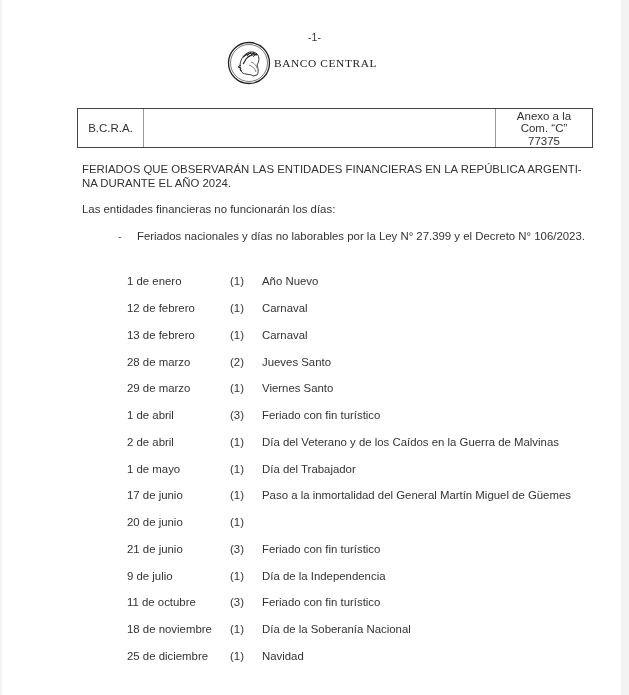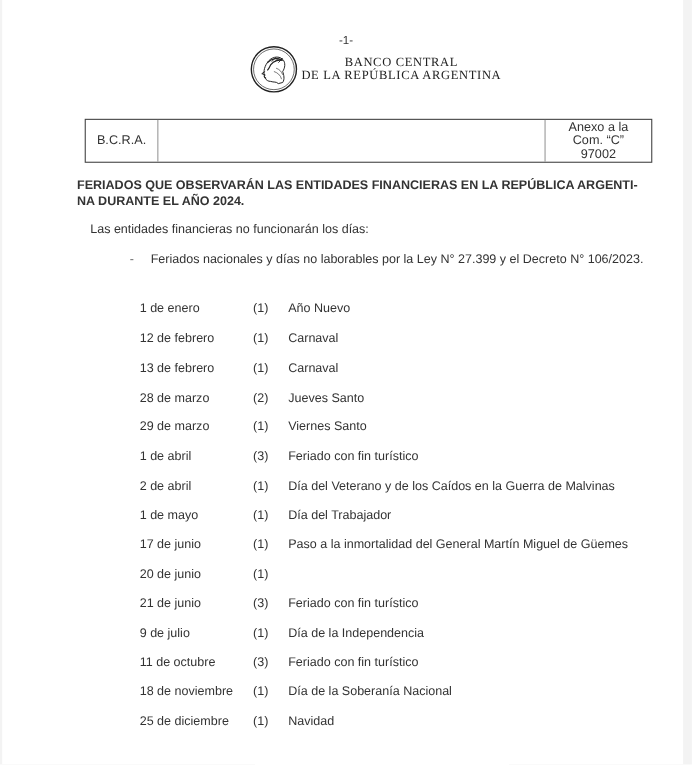--- a/index.html
+++ b/index.html
@@ -23,21 +23,21 @@
   }
   .header-table {
     position: absolute; left: 77px; top: 108px; width: 516px; height: 40px;
     border: 1px solid #444; box-sizing: border-box; display: flex; font-size: 11.5px;
   }
   .cell { display: flex; align-items: center; justify-content: center; box-sizing: border-box; text-align: center; }
   .cell-left { width: 66px; border-right: 1px solid #999; }
   .cell-mid { flex: 1; border-right: 1px solid #999; }
   .cell-right { width: 96px; flex-direction: column; line-height: 12.6px; padding-top: 1px; }
   .title {
-    position: absolute; left: 70px; top: 163px; width: 515px; font-size: 11.4px; line-height: 13.5px; color: #333; font-weight: bold;
+    position: absolute; left: 82px; top: 163px; width: 515px; font-size: 11.4px; line-height: 13.5px; color: #333;
   }
   .intro { position: absolute; left: 82px; top: 203px; font-size: 11.4px; }
   .bullet { position: absolute; left: 118px; top: 230px; font-size: 11.4px; display: flex; }
   .bullet .dash { width: 19px; color: #666; }
   .holidays { position: absolute; left: 127px; top: 268px; font-size: 11.4px; }
   .row { display: flex; height: 26.75px; align-items: center; }
   .row .date { width: 103px; }
   .row .code { width: 32px; }
   .row .name { white-space: nowrap; }
 </style>
@@ -53,31 +53,30 @@
     <circle cx="22" cy="22" r="20.5" fill="none" stroke="#222" stroke-width="1.3"></circle>
     <circle cx="22" cy="22" r="18.5" fill="none" stroke="#222" stroke-width="0.6"></circle>
     <path d="M14 30 C12 26 13 20 16 16 C19 11 26 9 30 13 C33 16 32 21 30 24 C31 27 32 31 30 34 L26 35 C24 33 22 34 19 33 C17 33 15 32 14 30 Z" fill="#fff" stroke="#222" stroke-width="0.9"></path>
     <path d="M16 16 C20 12 26 11 30 14 C27 13 22 14 19 18 C18 20 17 22 16 23" fill="none" stroke="#222" stroke-width="1.1"></path>
     <path d="M20 15 L24 11 M23 15 L27 11 M26 16 L30 12" stroke="#222" stroke-width="0.8"></path>
     <path d="M14 24 L11 26 L14 27 L13 29 L15 30" fill="none" stroke="#222" stroke-width="0.9"></path>
     <path d="M22 24 C25 25 28 27 29 31 M24 21 C27 22 29 24 30 27" fill="none" stroke="#333" stroke-width="0.6"></path>
   </svg>
   <div class="bank-name">
     <div>BANCO CENTRAL</div>
-    <div>DE LA REPÚBLICA ARGENTINA</div>
   </div>
 </div>
 
 <div class="header-table">
   <div class="cell cell-left">B.C.R.A.</div>
   <div class="cell cell-mid"></div>
   <div class="cell cell-right">
     <span>Anexo a la</span>
     <span>Com. “C”</span>
-    <span>97002</span>
+    <span>77375</span>
   </div>
 </div>
 
 <div class="title">
   <div>FERIADOS QUE OBSERVARÁN LAS ENTIDADES FINANCIERAS EN LA REPÚBLICA ARGENTI-</div>
   <div>NA DURANTE EL AÑO 2024.</div>
 </div>
 
 <div class="intro">Las entidades financieras no funcionarán los días:</div>
 

